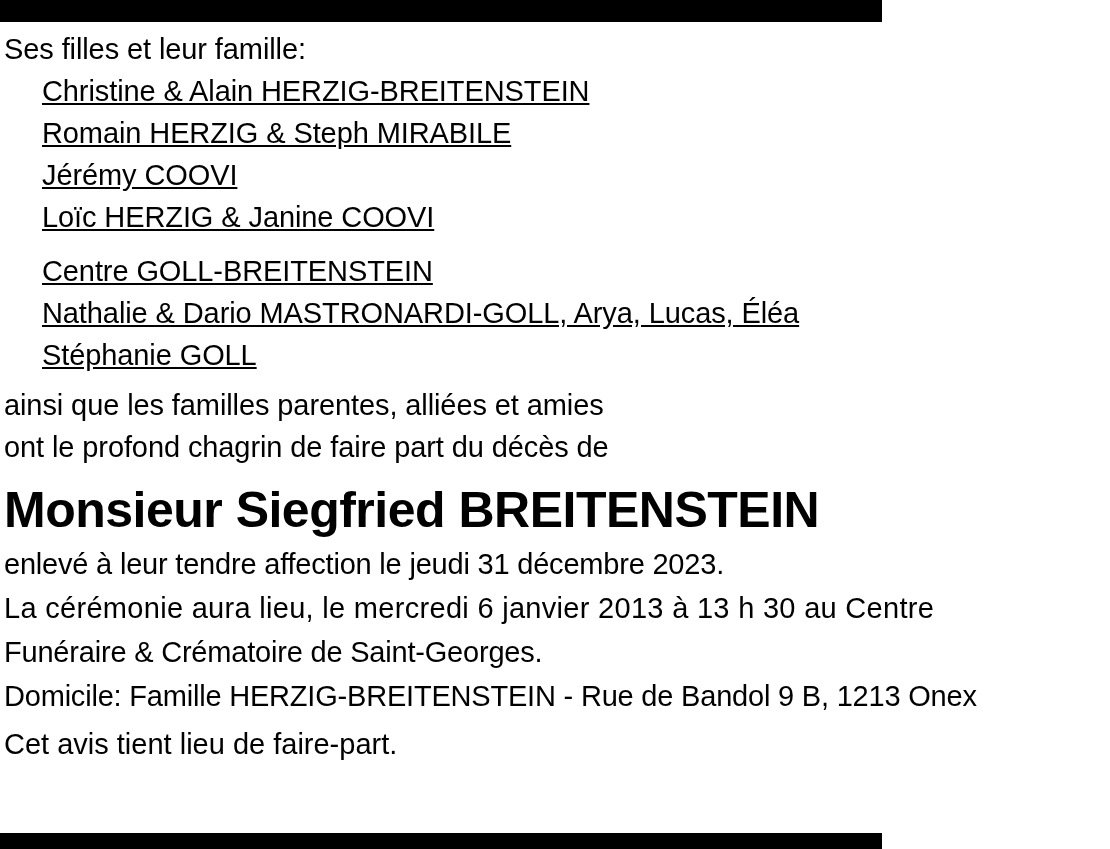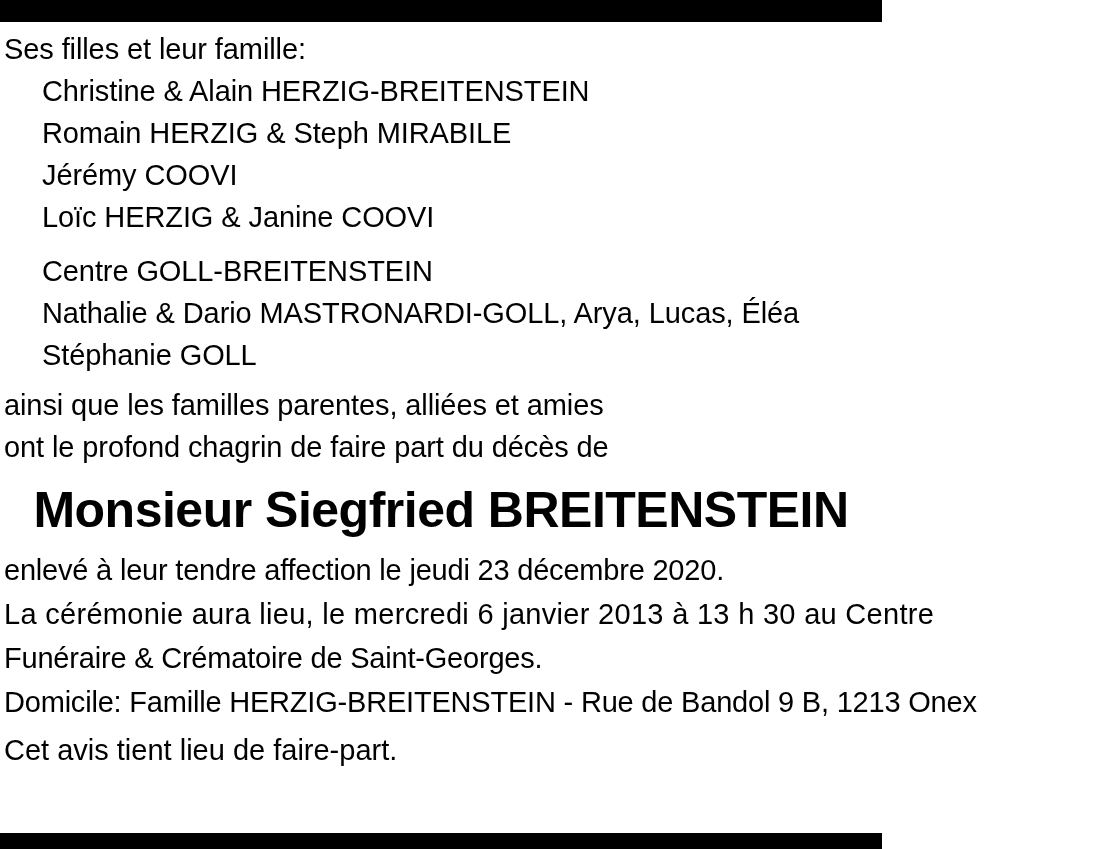--- a/index.html
+++ b/index.html
@@ -40,35 +40,36 @@
     flex: 1 1 auto;
   }
   .line {
     font-size: 29px;
     line-height: 42px;
     letter-spacing: -0.1px;
     white-space: nowrap;
   }
   .indent {
     padding-left: 38px;
+    text-decoration: underline;
   }
   .group-gap {
     height: 12px;
   }
   .small-gap {
     height: 8px;
   }
   .deceased {
-    text-align: center;
+    text-align: left;
     font-size: 50px;
     font-weight: bold;
     line-height: 64px;
     letter-spacing: -0.5px;
     margin-top: 10px;
-    margin-bottom: 6px;
+    margin-bottom: 0;
     white-space: nowrap;
   }
   .para {
     font-size: 29px;
     line-height: 44px;
     letter-spacing: -0.2px;
     white-space: nowrap;
   }
   .para-wide {
     font-size: 29px;
@@ -110,21 +111,21 @@
       <div class="line indent">Stéphanie GOLL</div>
     </div>
 
     <div class="small-gap"></div>
 
     <div class="line">ainsi que les familles parentes, alliées et amies</div>
     <div class="line">ont le profond chagrin de faire part du décès de</div>
 
     <div class="deceased">Monsieur Siegfried BREITENSTEIN</div>
 
-    <div class="para">enlevé à leur tendre affection le jeudi 23 décembre 2020.</div>
+    <div class="para">enlevé à leur tendre affection le jeudi 31 décembre 2023.</div>
 
     <div class="para-wide">La cérémonie aura lieu, le mercredi 6 janvier 2013 à 13 h 30 au Centre</div>
     <div class="para">Funéraire &amp; Crématoire de Saint-Georges.</div>
 
     <div class="para">Domicile: Famille HERZIG-BREITENSTEIN - Rue de Bandol 9 B, 1213 Onex</div>
 
     <div class="closing">Cet avis tient lieu de faire-part.</div>
 
   </div>
 

